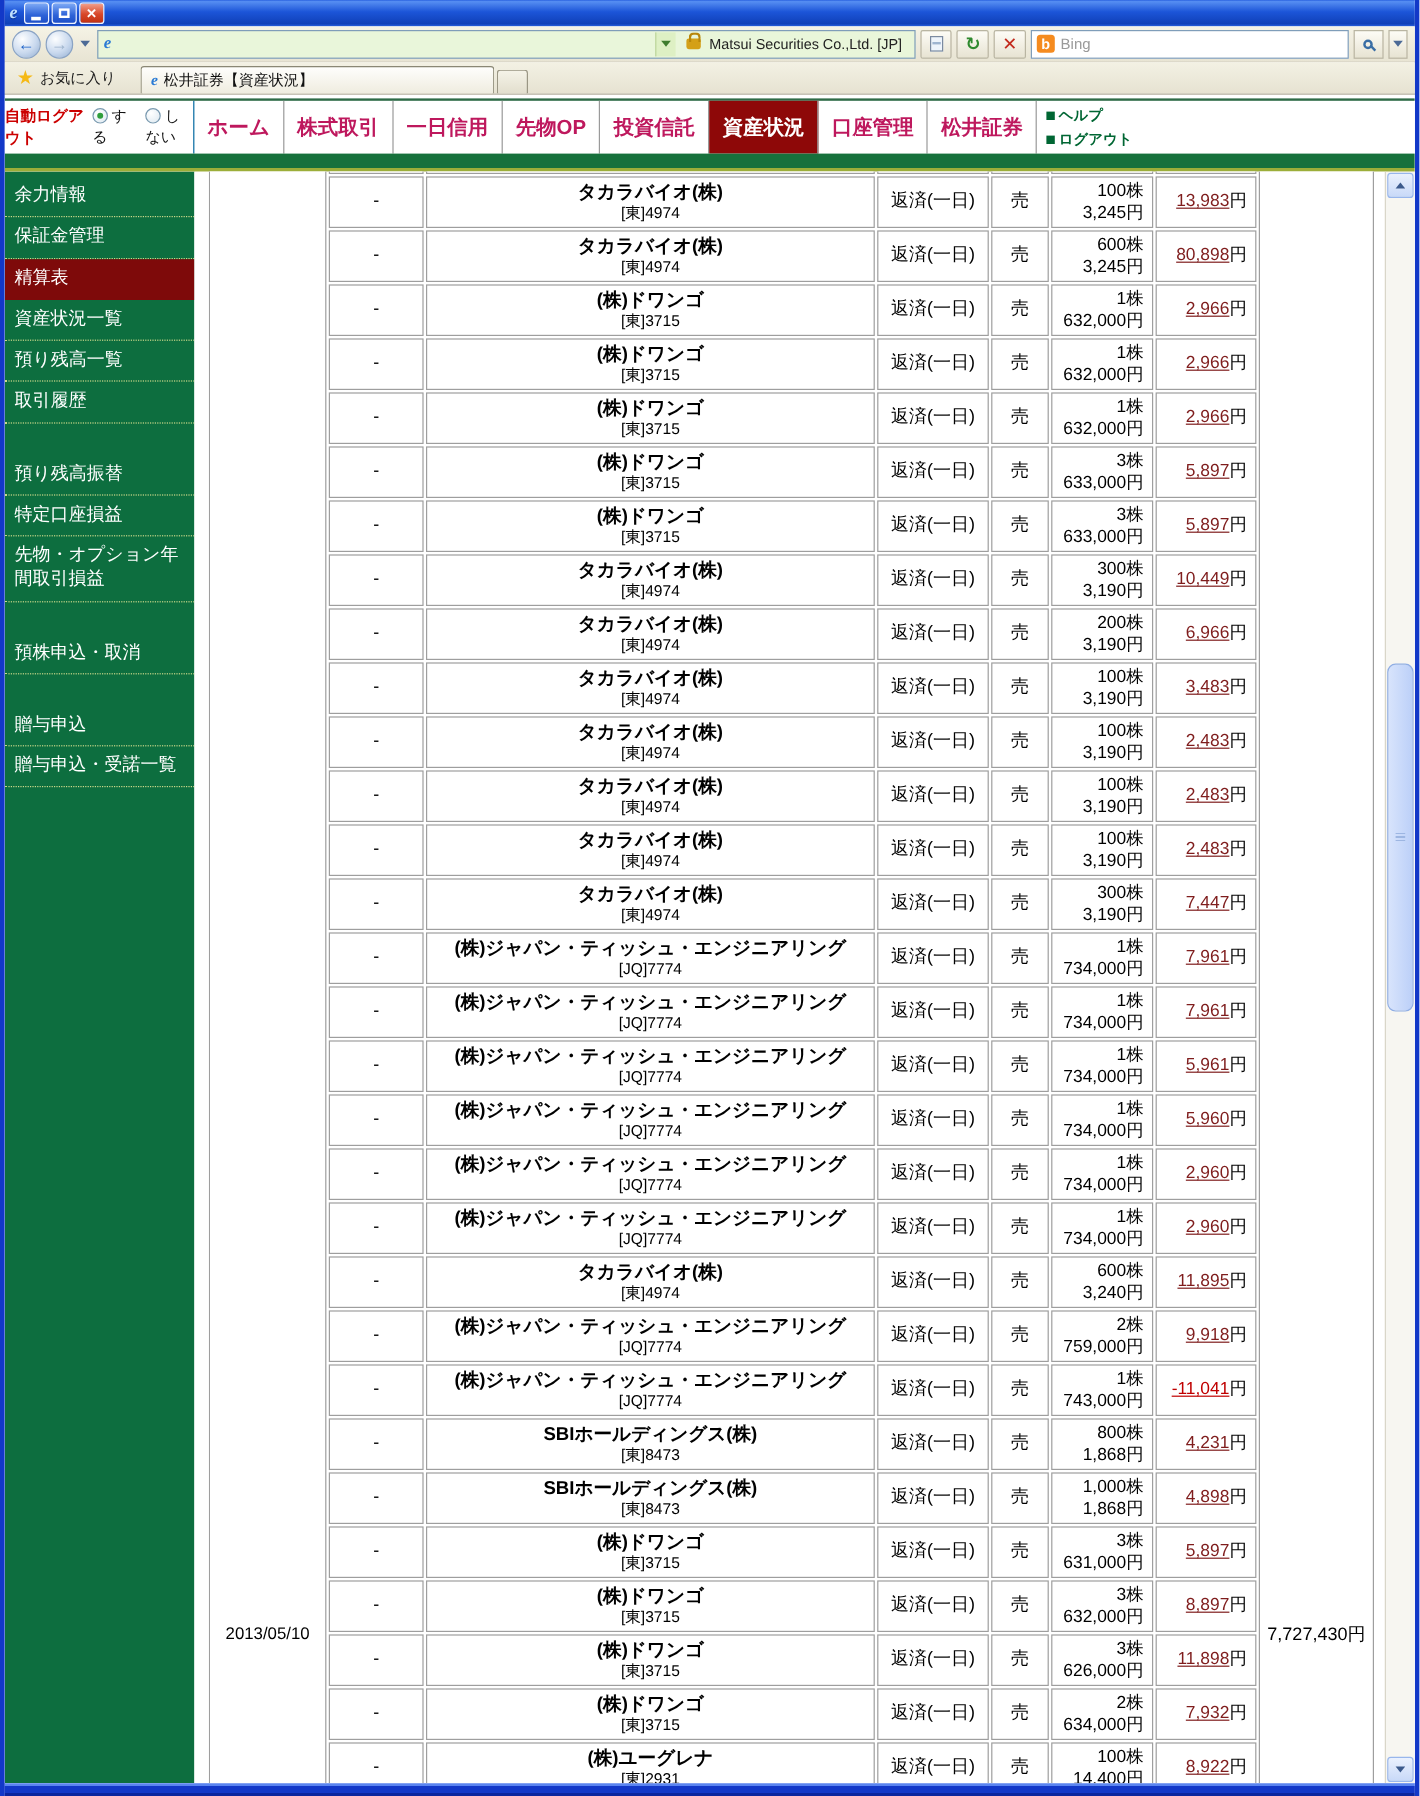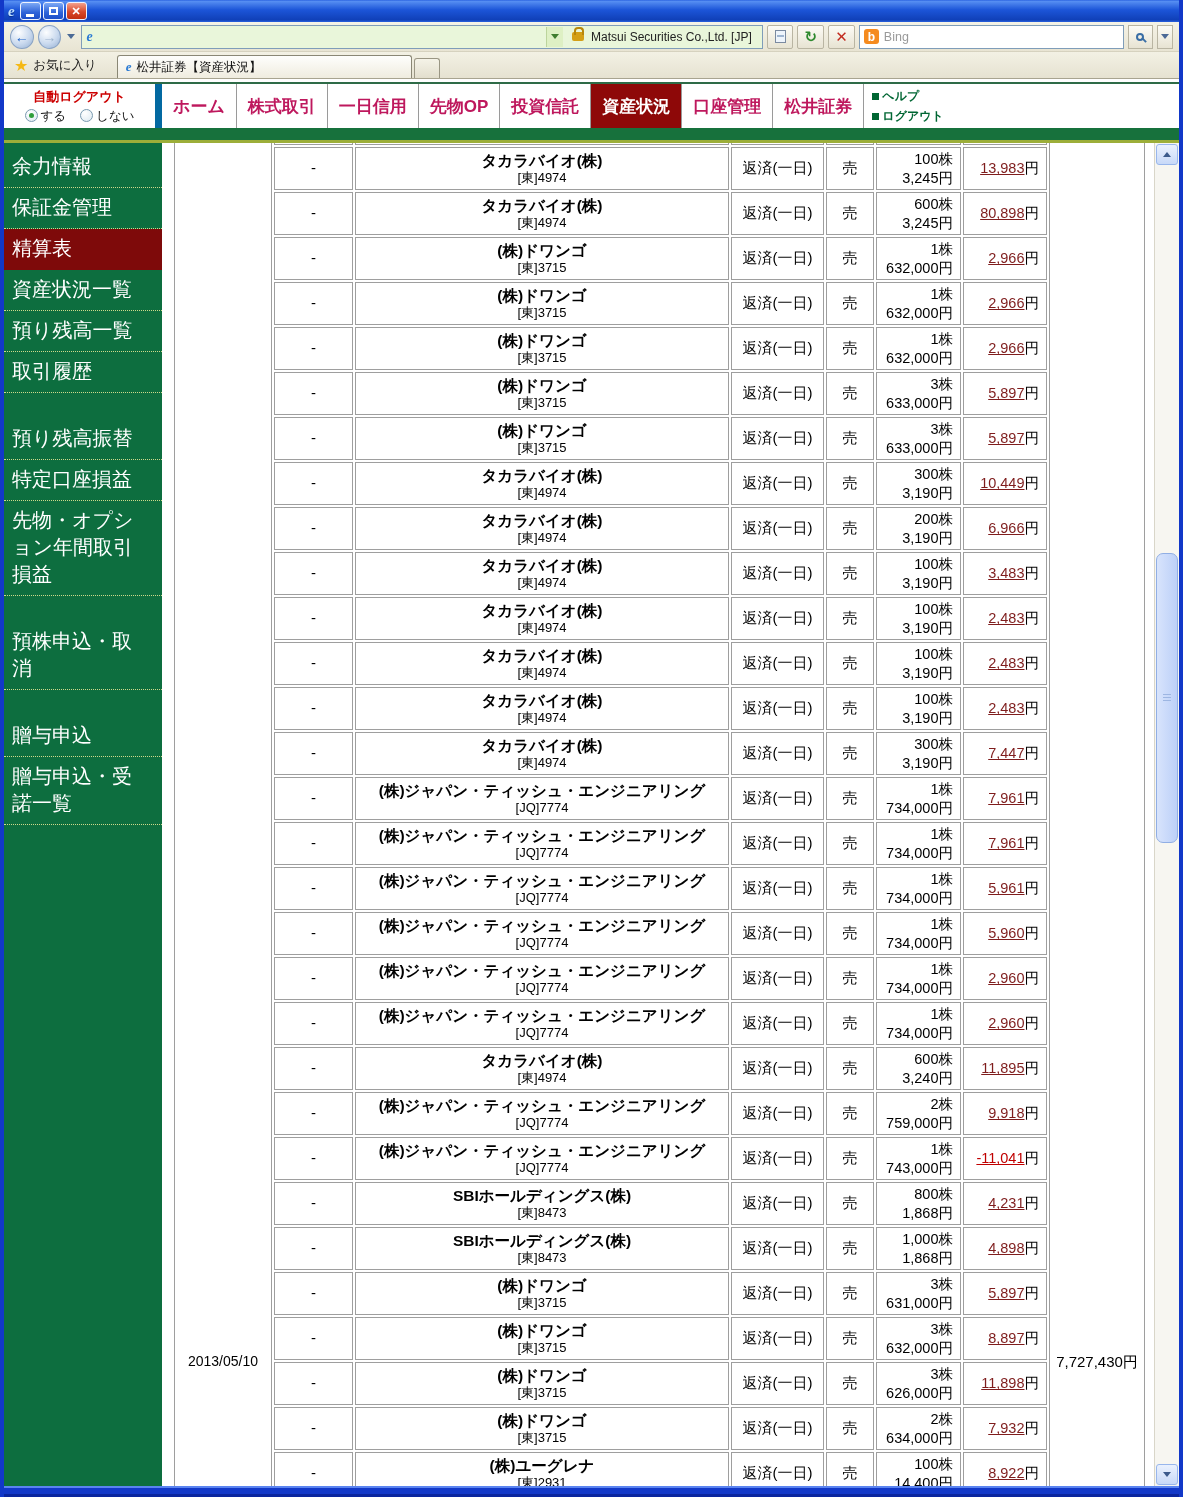--- a/index.html
+++ b/index.html
@@ -50,37 +50,37 @@
   .star { color:#f5b915; font-size:16px; line-height:1; }
   .favlabel { font-size:12.5px; color:#1a1a1a; }
   .tab { height:23px; width:295px; background:linear-gradient(180deg,#fefefc,#efecdf); border:1px solid #8a8775; border-bottom:none; border-radius:3px 3px 0 0; display:flex; align-items:center; gap:5px; padding:0 8px; margin-left:10px; }
   .tab .ie-e2 { font:italic bold 13px "Liberation Serif",serif; color:#2b7bd4; }
   .tab .tabtitle { font-size:12.5px; color:#111; white-space:nowrap; }
   .tabstub { height:20px; width:26px; background:linear-gradient(180deg,#f5f3e8,#e2decd); border:1px solid #9a9684; border-bottom:none; border-radius:3px 3px 0 0; margin-left:2px; }
 
   
   .page { flex:1; background:#fff; display:flex; flex-direction:column; overflow:hidden; }
   .navbar { margin-top:3px; border-top:2px solid #2e6b47; height:44px; flex:0 0 46px; display:flex; align-items:stretch; background:#fff; }
-  .autologout { width:158px; flex:0 0 158px; border-right:7px solid #0369a1; display:flex; flex-direction:column; align-items:center; justify-content:center; gap:2px; }
+  .autologout { width:158px; flex:0 0 158px; border-right:1px solid #0369a1; display:flex; flex-direction:row; align-items:center; justify-content:center; gap:2px; }
   .autologout .alabel { color:#cc0000; font-weight:bold; font-size:13px; }
   .radios { display:flex; gap:14px; align-items:center; font-size:12.5px; color:#111; }
   .radio { width:13px; height:13px; border-radius:50%; border:1px solid #7a9ab0; background:radial-gradient(circle at 35% 30%,#fff,#dce8f0); display:inline-block; vertical-align:-2px; margin-right:3px; position:relative; }
   .radio.checked::after { content:""; position:absolute; left:3px; top:3px; width:5px; height:5px; border-radius:50%; background:#2f9e3c; }
   .navitems { display:flex; align-items:stretch; }
   .navitem { display:flex; align-items:center; justify-content:center; padding:0 11px; border-right:1px solid #9a9a9a; font-size:17px; font-weight:bold; color:#be185d; cursor:pointer; white-space:nowrap; }
   .navitem.active { background:#8e0808; color:#fff; }
   .navlinks { display:flex; flex-direction:column; justify-content:center; gap:3px; padding-left:8px; }
   .navlink { display:flex; align-items:center; gap:3px; font-size:12px; font-weight:bold; color:#006633; cursor:pointer; }
   .sq { width:7px; height:7px; background:#006633; display:inline-block; }
   .greenband { height:12px; flex:0 0 12px; background:#17713c; }
   .oliveline { height:3px; flex:0 0 3px; background:#9cae39; }
 
   .content { flex:1; display:flex; overflow:hidden; }
   .sidebar { width:158px; flex:0 0 158px; background:#0d6e3f; padding-top:4px; }
-  .sideitem { color:#fff; font-size:20px; padding:6px 11px 7px 8px; border-bottom:1px dotted #cdd98b; cursor:pointer; line-height:1.35; }
+  .sideitem { color:#fff; font-size:15px; padding:6px 11px 7px 8px; border-bottom:1px dotted #cdd98b; cursor:pointer; line-height:1.35; }
   .sideitem.active { background:#7e0a0a; border-bottom:1px solid transparent; }
   .sidebar .gap-before { margin-top:26px; }
 
   .main { flex:1; background:#fff; overflow:hidden; }
 
   
   .tbl { position:relative; margin-left:12px; height:1343px; overflow:hidden; width:975px; }
   .tbl-inner { display:flex; gap:2px; margin-top:-32px; position:relative; }
   .colspan { border:1px solid #9e9e9e; background:#fff; position:relative; height:1388px; }
   .col-date { width:98px; flex:0 0 98px; }

